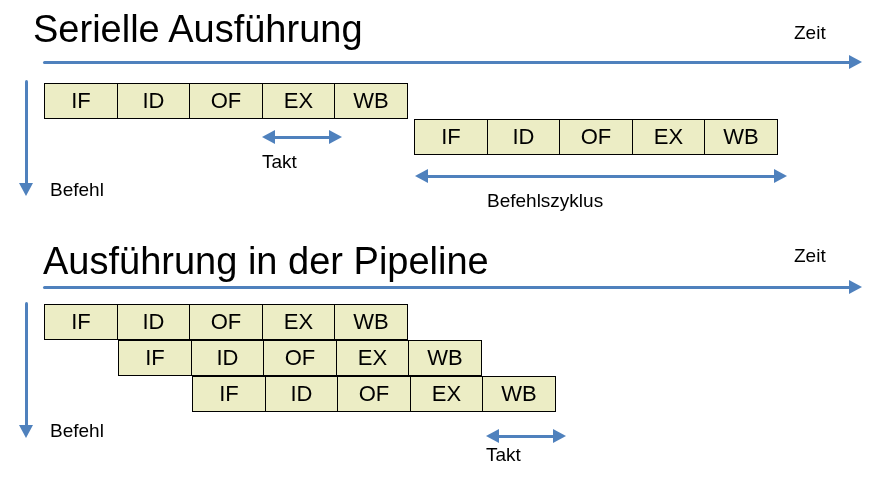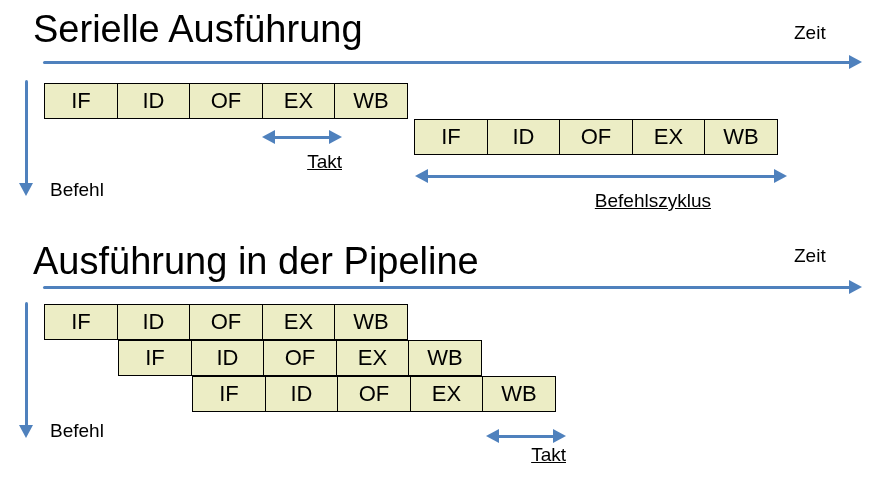--- a/index.html
+++ b/index.html
@@ -4,21 +4,21 @@
 <style>
   * { margin:0; padding:0; box-sizing:border-box; }
   html,body { background:#ffffff; }
   body {
     width:887px; height:483px; position:relative; overflow:hidden;
     font-family:"Liberation Sans","DejaVu Sans",sans-serif; color:#000;
   }
   .abs { position:absolute; }
   .title { font-size:38px; white-space:nowrap; }
   .label { font-size:19px; white-space:nowrap; }
-  .center { text-align:right;text-decoration:underline; }
+  .center { text-align:left; }
 
   .row { position:absolute; display:flex; }
   .cell {
     width:74px; height:36px;
     border:1.5px solid #000;
     background:var(--box-fill,#ECEDC5);
     display:flex; align-items:center; justify-content:center;
     font-size:22px;
   }
   .cell + .cell { margin-left:-1.5px; }
@@ -91,23 +91,23 @@
 </div>
 <div class="abs label center" style="left:262px; top:151px; width:80px;">Takt</div>
 
 <div class="abs label" style="left:50px; top:179px;">Befehl</div>
 
 <div class="arrow-h double" style="left:415px; top:169px; width:372px;">
   <div class="head left"></div>
   <div class="shaft"></div>
   <div class="head right"></div>
 </div>
-<div class="abs label center" style="left:471px; top:190px; width:240px;">Befehlszyklus</div>
+<div class="abs label center" style="left:487px; top:190px; width:240px;">Befehlszyklus</div>
 
-<div class="abs title" style="left:33px; top:240px;">Ausführung in der Pipeline</div>
+<div class="abs title" style="left:43px; top:240px;">Ausführung in der Pipeline</div>
 
 <div class="abs label" style="left:794px; top:245px;">Zeit</div>
 
 <div class="arrow-h" style="left:43px; top:280px; width:819px;">
   <div class="shaft"></div>
   <div class="head right"></div>
 </div>
 
 <div class="arrow-v" style="left:19px; top:302px; height:136px;">
   <div class="shaft"></div>

